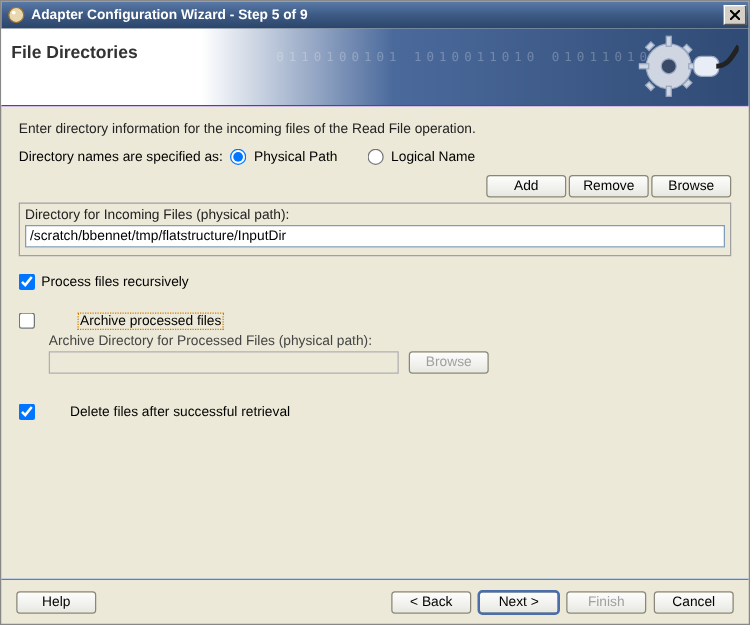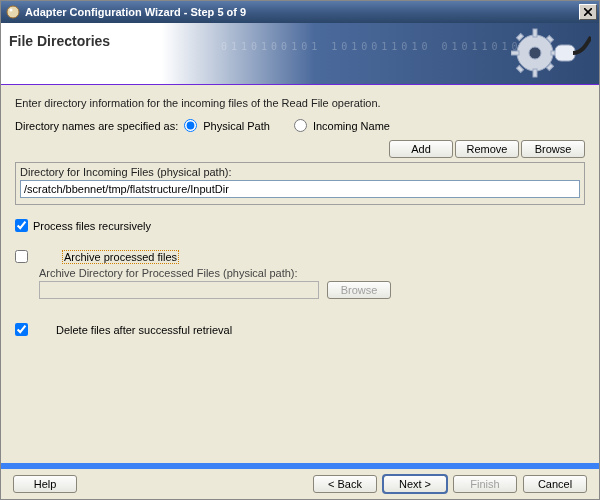--- a/index.html
+++ b/index.html
@@ -132,21 +132,21 @@
     color: #a0a0a0;
     cursor: default;
   }
   input.text[disabled] {
     background: #ece9d8;
     color: #888;
     border: 1px solid #b0b0b0;
   }
   .footer {
     height: 36px;
-    border-top: 6px solid #3b82f6;
+    border-top: 1px solid #3b82f6;
     display: flex;
     align-items: center;
     padding: 0 12px;
     gap: 6px;
   }
   .footer .spacer { flex: 1; }
   .next-btn {
     outline: 2px solid #4a6ea9;
     outline-offset: -1px;
   }
@@ -201,21 +201,21 @@
 </div>
 
 <div class="content">
   <div class="intro">Enter directory information for the incoming files of the Read File operation.</div>
 
   <div class="row radio-row">
     <span>Directory names are specified as:</span>
     <input type="radio" name="spec" checked="" style="">
     <label>Physical Path</label>
     <input type="radio" name="spec" style="">
-    <label>Incoming Name</label>
+    <label>Logical Name</label>
   </div>
 
   <div class="btn-row">
     <button class="btn">Add</button>
     <button class="btn">Remove</button>
     <button class="btn">Browse</button>
   </div>
 
   <div class="dir-group">
     <div class="dir-label">Directory for Incoming Files (physical path):</div>

